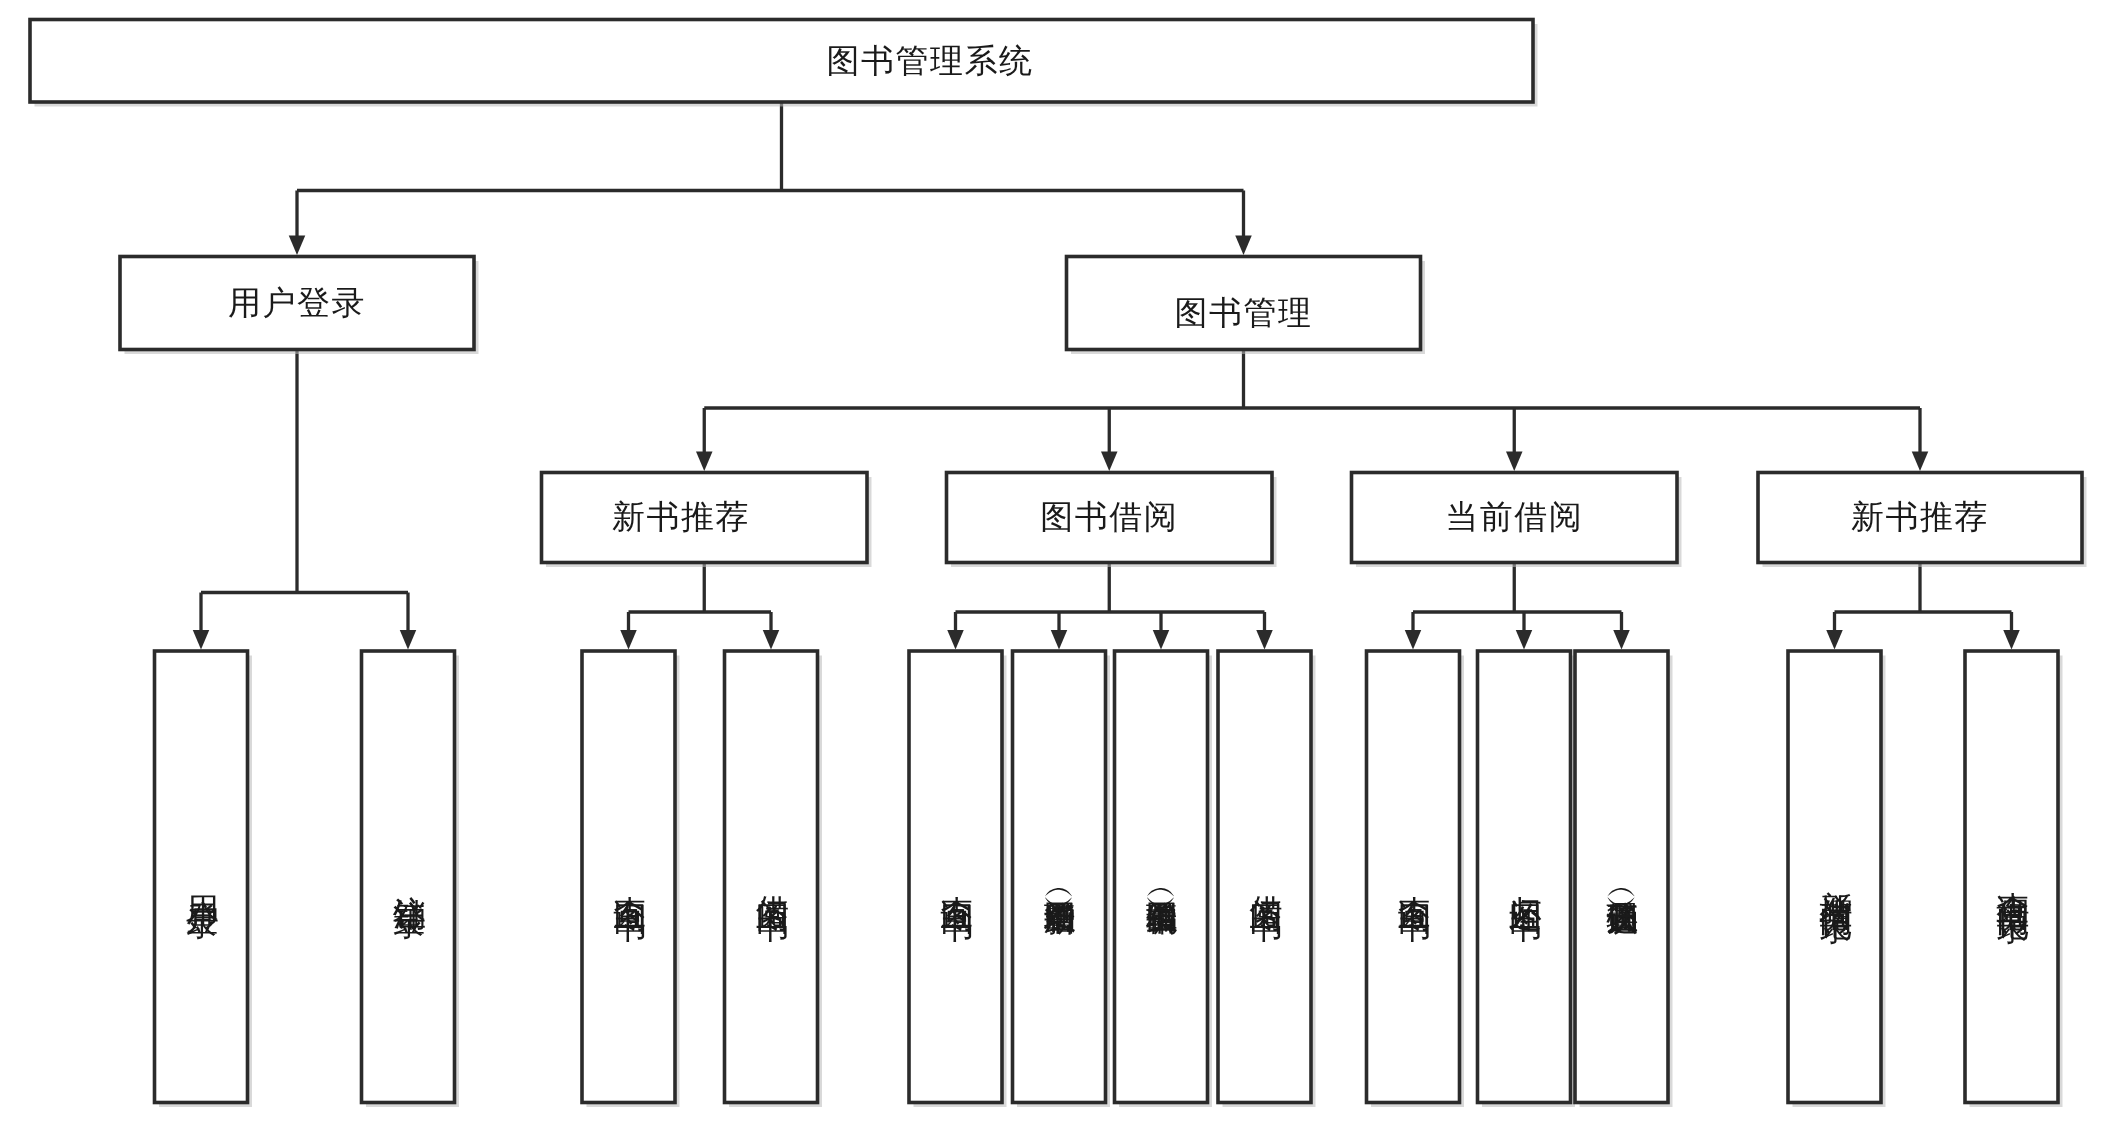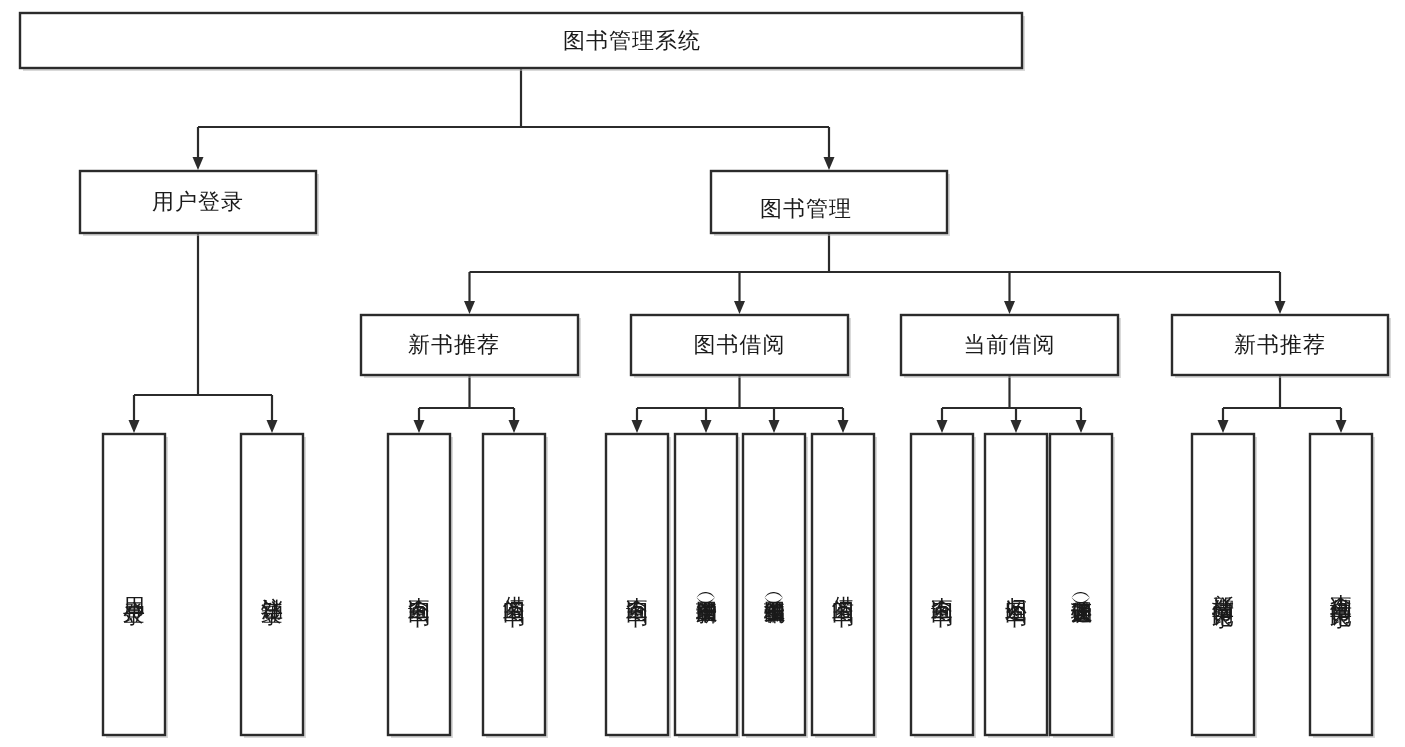--- a/index.html
+++ b/index.html
@@ -181,23 +181,23 @@
         <rect x="1053" y="437" width="62" height="301" class="node-shadow"></rect>
         <rect x="1050" y="434" width="62" height="301" class="node-rect"></rect>
         <rect x="1195" y="437" width="62" height="301" class="node-shadow"></rect>
         <rect x="1192" y="434" width="62" height="301" class="node-rect"></rect>
         <rect x="1313" y="437" width="62" height="301" class="node-shadow"></rect>
         <rect x="1310" y="434" width="62" height="301" class="node-rect"></rect>
       </g>
   </svg>
 
   <div id="labels">
-      <div class="hlabel-wrap" style="left: 20px; top: 13px; width: 1200px; height: 55px; margin-left: 12px;">图书管理系统</div>
+      <div class="hlabel-wrap" style="left: 20px; top: 13px; width: 1200px; height: 55px;">图书管理系统</div>
       <div class="hlabel-wrap" style="left: 80px; top: 171px; width: 236px; height: 62px;">用户登录</div>
-      <div class="hlabel-wrap" style="left: 688px; top: 171px; width: 236px; height: 76px;">图书管理</div>
+      <div class="hlabel-wrap" style="left: 711px; top: 171px; width: 236px; height: 76px;">图书管理</div>
       <div class="hlabel-wrap" style="left: 361px; top: 315px; width: 186px; height: 60px;">新书推荐</div>
       <div class="hlabel-wrap" style="left: 631px; top: 315px; width: 217px; height: 60px; border-radius: 10px;">图书借阅</div>
       <div class="hlabel-wrap" style="left: 901px; top: 315px; width: 217px; height: 60px;">当前借阅</div>
       <div class="hlabel-wrap" style="left: 1172px; top: 315px; width: 216px; height: 60px;">新书推荐</div>
       <div class="vlabel-wrap" style="left: 103px; top: 434px; width: 62px; height: 301px;">
         <span class="vlabel-text">用户登录</span>
       </div>
       <div class="vlabel-wrap" style="left: 241px; top: 434px; width: 62px; height: 301px;">
         <span class="vlabel-text">注销登录</span>
       </div>

